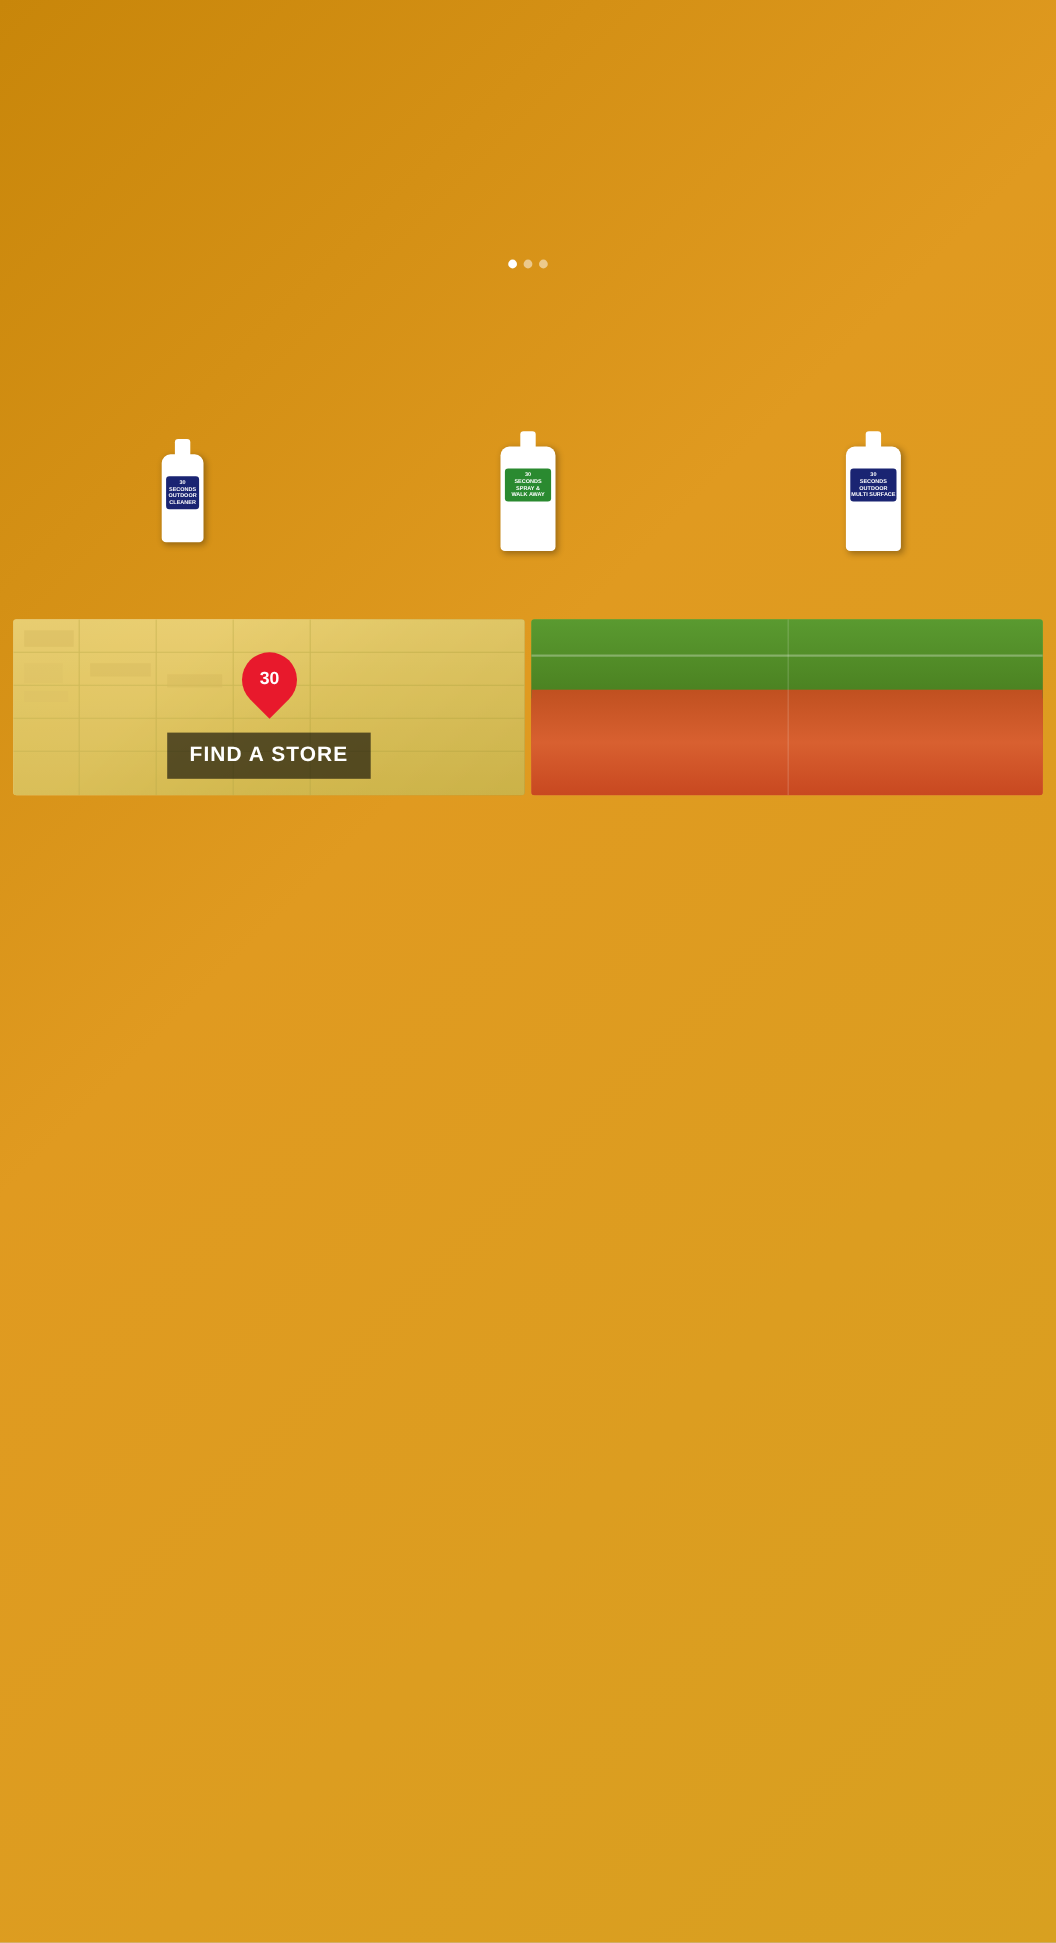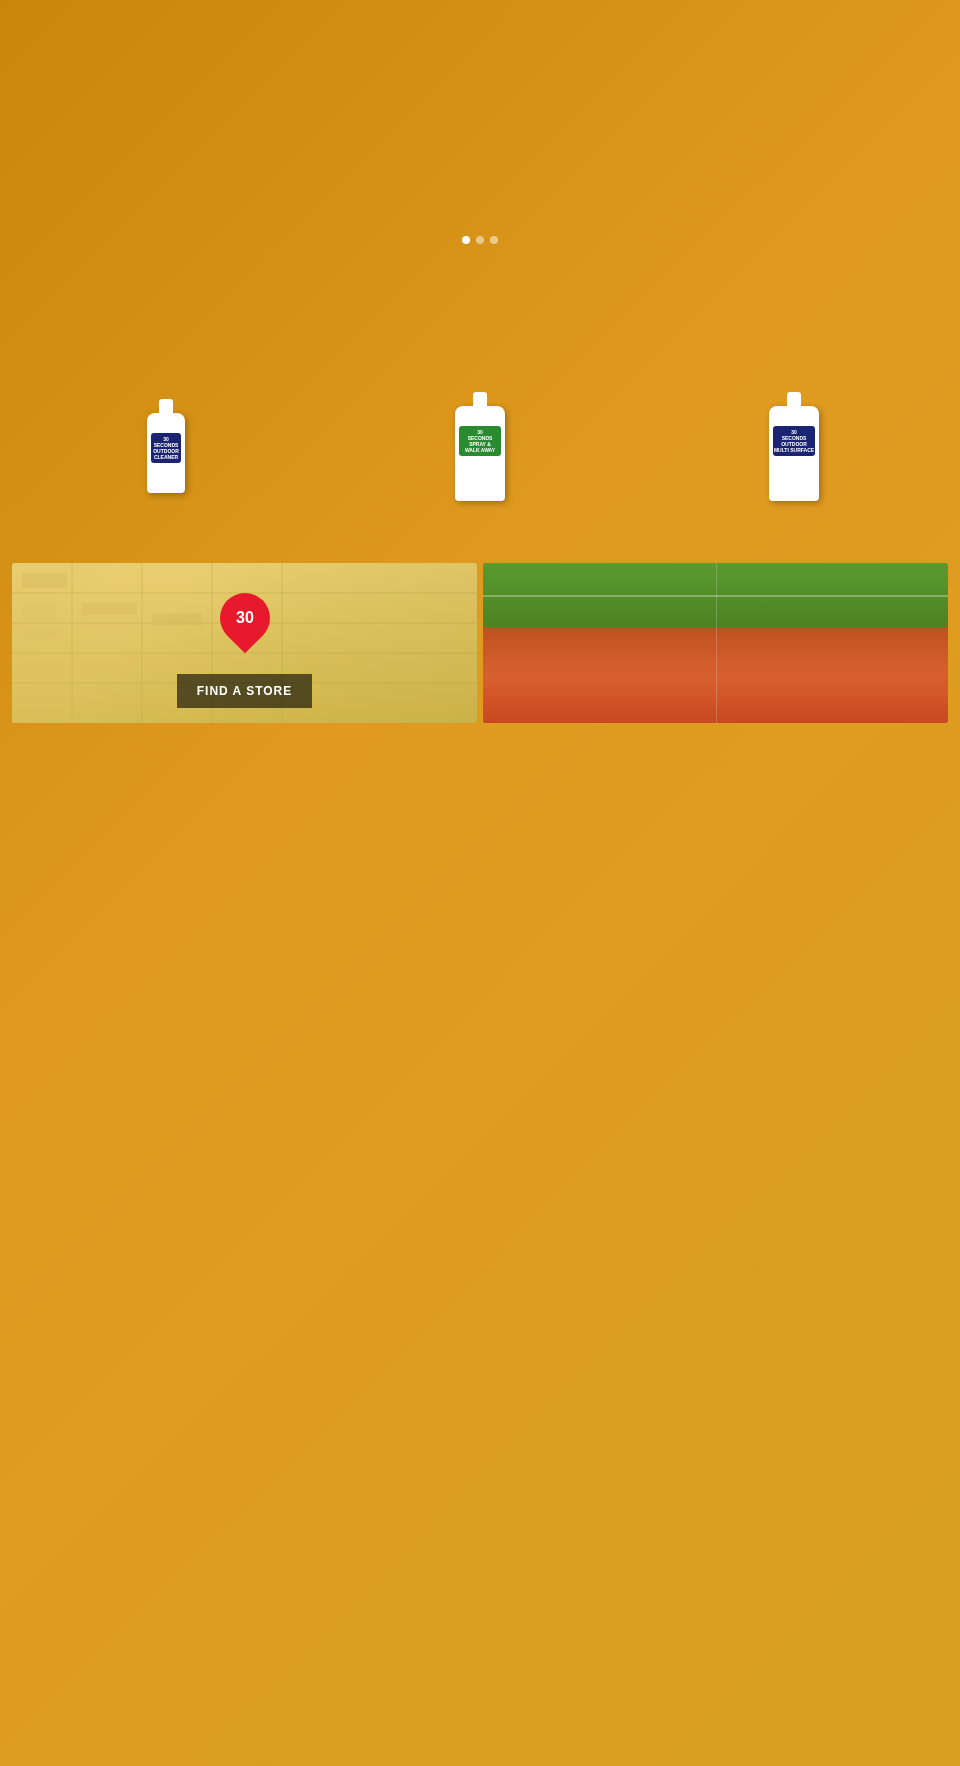--- a/index.html
+++ b/index.html
@@ -233,21 +233,21 @@
       top: 0; left: 0; right: 0; bottom: 0;
       background: 
         linear-gradient(0deg, #d4b84a 0%, #e8cc6a 100%);
       opacity: 0.8;
     }
     .store-find-btn {
       position: relative;
       z-index: 2;
       background: rgba(0,0,0,0.6);
       color: #fff;
-      font-size: 12px;
+      font-size: 19px;
       font-weight: bold;
       padding: 10px 20px;
       margin-bottom: 15px;
       letter-spacing: 1px;
     }
     .store-pin {
       position: absolute;
       top: 30px; left: 50%; transform: translateX(-50%);
       z-index: 3;
     }

